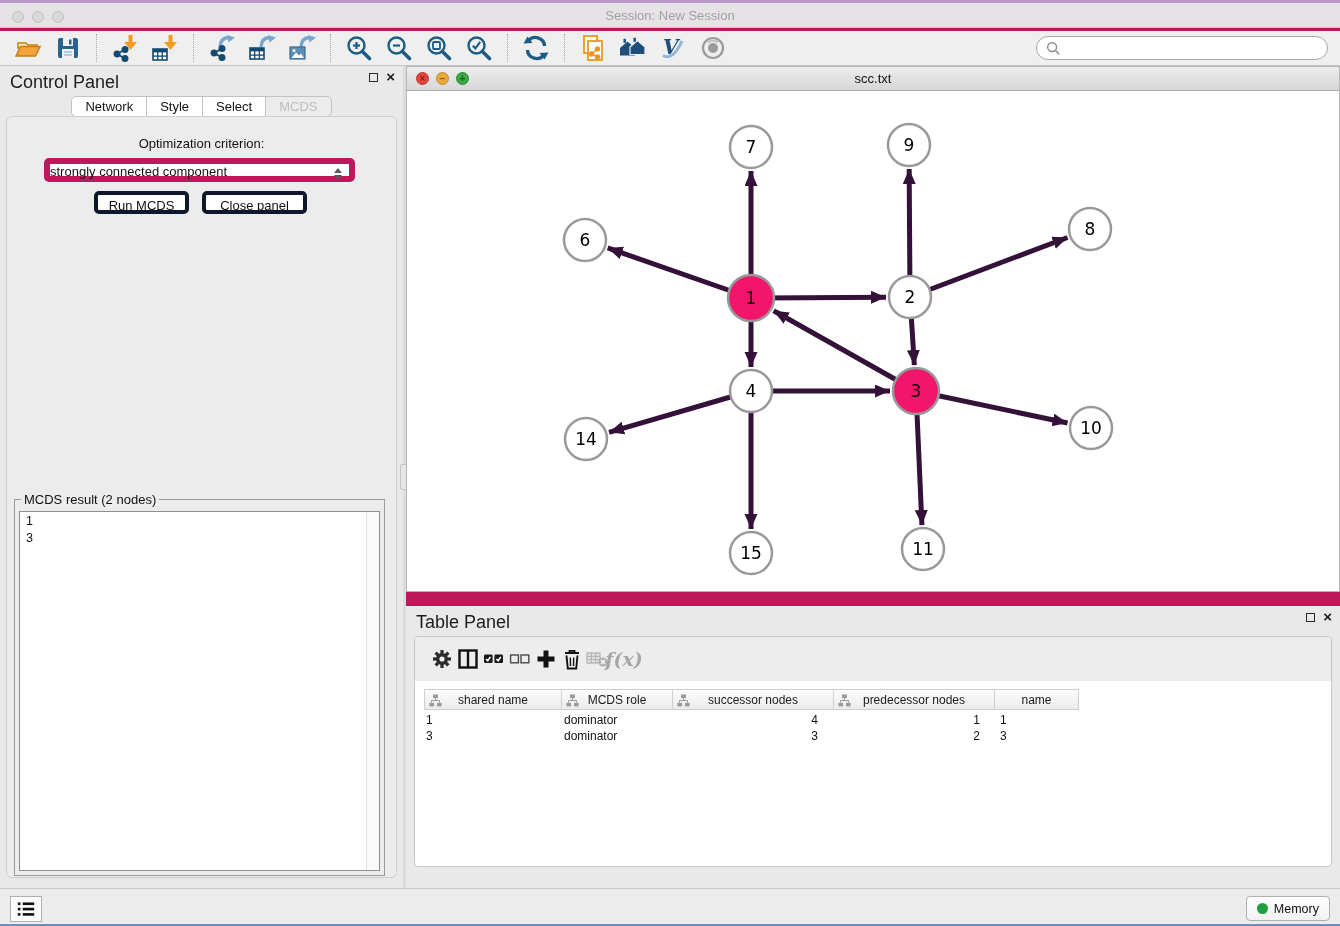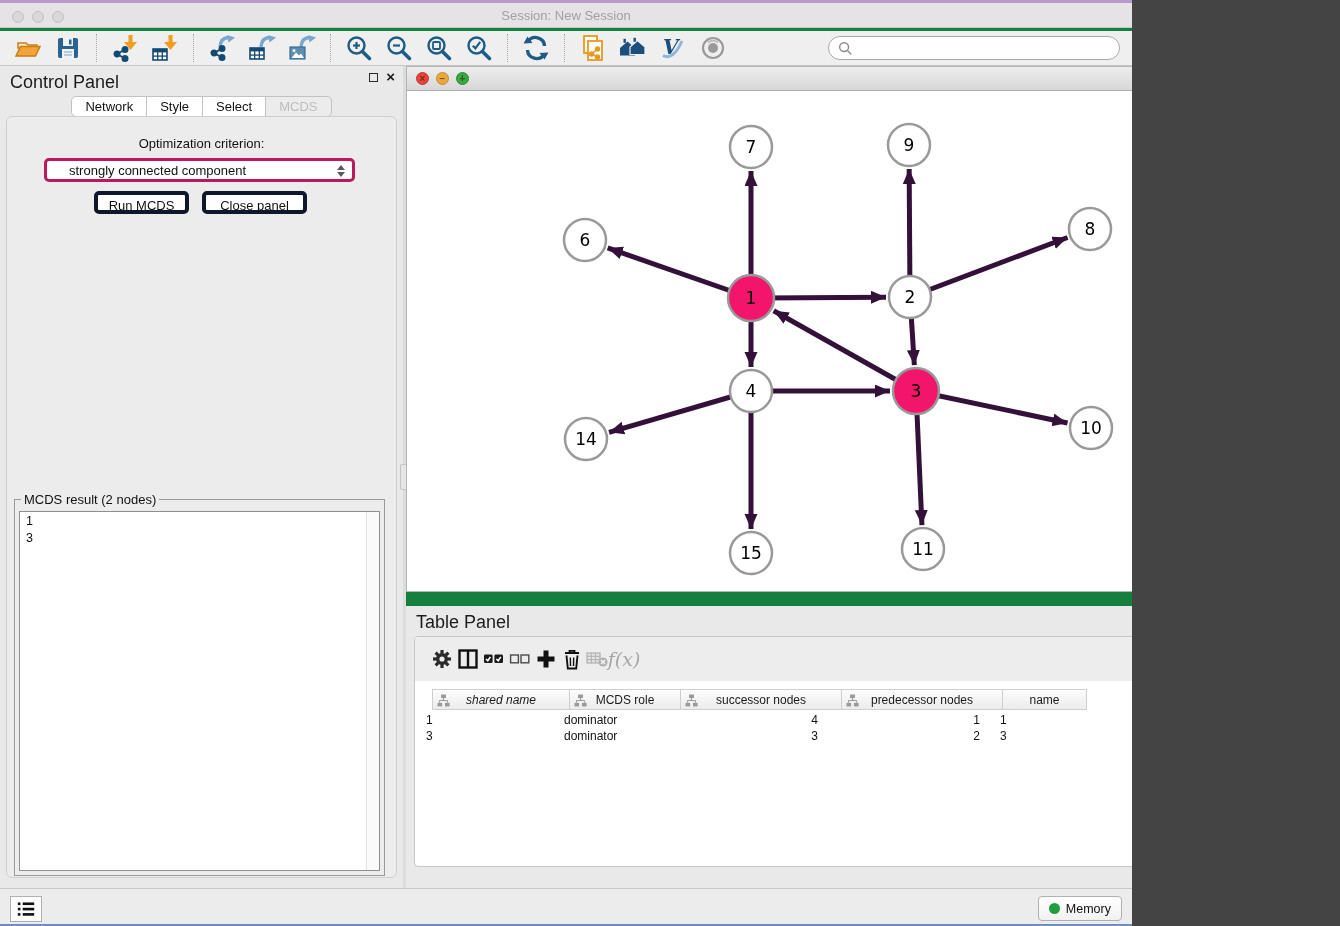--- a/index.html
+++ b/index.html
@@ -1,17 +1,17 @@
 <!DOCTYPE html>
 <html><head>
 <meta charset="utf-8">
 <style>
   * { box-sizing: border-box; margin: 0; padding: 0; }
   body { font-family: "Liberation Sans", sans-serif; background:#444; }
-  .app { position:relative; width:1132px; height:926px; background:#15803d; overflow:hidden;
+  .app { position:relative; width:1340px; height:926px; background:#be185d; overflow:hidden;
          border-bottom:2px solid #6b8fbf; }
 
   
   .titlebar { position:absolute; left:0; top:0; width:100%; height:28px;
     background:#e5e3e5; border-top:3px solid #b89aca; border-bottom:1px solid #c9c7c9; }
   .traffic { position:absolute; left:12px; top:8px; display:flex; gap:8px; }
   .tl { width:12px; height:12px; border-radius:50%; background:#d9d9d9; border:1px solid #c0c0c0; }
   .win-title { position:absolute; left:0; right:0; top:5px; text-align:center;
     font-size:13px; color:#a2a0a2; }
 
@@ -37,22 +37,22 @@
   .tab { padding:2px 13px; font-size:13px; background:#fff; border:1px solid #c2c2c2; margin-left:-1px;
     color:#111; height:21px; line-height:16px; }
   .tab:first-child { border-top-left-radius:5px; border-bottom-left-radius:5px; margin-left:0; }
   .tab:last-child { border-top-right-radius:5px; border-bottom-right-radius:5px; }
   .tab.active { background:#ececec; color:#bdbdbd; }
 
   .cp-body { position:absolute; left:6px; top:50px; width:391px; height:762px;
     background:#ececec; border:1px solid #cfcfcf; border-radius:6px; }
   .opt-label { position:absolute; left:0; top:70px; width:100%; text-align:center; font-size:13px; color:#111; }
   .dropdown { position:absolute; left:44px; top:92px; width:311px; height:24px; background:#fff;
-    border:3px solid #be185d; border-radius:5px; font-size:13px; color:#111;
-    display:flex; align-items:center; padding:0 22px 0 22px; }
+    border:6px solid #be185d; border-radius:5px; font-size:13px; color:#111;
+    display:flex; align-items:flex-start; padding:0 22px 0 0; }
   .dd-stepper { position:absolute; right:7px; top:4px; display:flex; flex-direction:column; gap:2px; }
   .dd-stepper i { width:0; height:0; border-left:4px solid transparent; border-right:4px solid transparent; display:block; }
   .dd-up { border-bottom:5px solid #5a5a5a; }
   .dd-down { border-top:5px solid #5a5a5a; }
   .cp-btn { position:absolute; top:125px; height:23px; background:#fff; border:4px solid #0f172a;
     border-radius:5px; font-size:13px; color:#111; text-align:center; line-height:21px; }
   .btn-run { left:94px; width:95px; }
   .btn-closepanel { left:202px; width:105px; }
 
   fieldset.result { position:absolute; left:14px; top:426px; width:371px; height:384px;
@@ -79,28 +79,28 @@
   .mtl-close { background:#e6443d; border:1px solid #c23630; }
   .mtl-min   { background:#e9a83b; border:1px solid #c68c2d; }
   .mtl-max   { background:#39a845; border:1px solid #2c8a37; }
   .nw-canvas { position:absolute; left:0; top:24px; width:932px; height:500px; background:#fff; }
 
   
   .table-panel { position:absolute; left:406px; top:606px; width:934px; height:296px; background:#e9e9e9; }
   .tp-inner { position:absolute; left:8px; top:30px; width:918px; height:231px;
     background:#fff; border:1px solid #c6c6c6; border-radius:4px; overflow:hidden; }
   .tp-toolbar { position:absolute; left:0; top:0; width:100%; height:44px; background:#ededed;
-    display:flex; align-items:center; padding:0 14px; }
+    display:flex; align-items:center; padding:0 14px;font-weight:bold; }
   .tpbtn { display:flex; align-items:center; justify-content:center; width:26px; height:26px; }
   .fx { font-family:"DejaVu Serif", serif; font-style:italic; font-size:19px; color:#a6a6a6; }
   .thead { position:absolute; left:5px; top:52px; height:21px; display:flex; }
   .th { position:relative; height:21px; background:linear-gradient(#fcfcfc,#ececec);
     border:1px solid #cfcfcf; margin-left:-1px; font-size:12px; color:#1a1a1a;
     display:flex; align-items:center; justify-content:center; }
-  .th:first-child { margin-left:12px;font-style:italic; }
+  .th:first-child { margin-left:4px; }
   .th .tree-ic { position:absolute; left:4px; top:4px; }
   .trow { position:absolute; left:5px; display:flex; height:16px; font-size:12px; color:#111; }
   .td { height:16px; line-height:16px; overflow:hidden; }
   .td.al { text-align:left; padding-left:6px; }
   .td.ar { text-align:right; padding-right:14px; }
 
   .tp-tabs { position:absolute; left:0; top:272px; width:100%; display:flex; justify-content:center; }
 
   
   .statusbar { position:absolute; left:0; top:888px; width:100%; height:38px;
@@ -338,20 +338,21 @@
     <div class="v-handle"></div>
   </div>
 
   <div class="network-window">
     <div class="nw-titlebar">
       <div class="nw-traffic">
         <span class="mtl mtl-close">×</span>
         <span class="mtl mtl-min">−</span>
         <span class="mtl mtl-max">+</span>
       </div>
+      <div class="nw-title">scc.txt</div>
     </div>
     <div class="nw-canvas">
       <svg id="graph-svg" width="932" height="500" viewBox="0 0 932 500">
           <defs>
             <marker id="arrow" markerUnits="userSpaceOnUse" markerWidth="17" markerHeight="15" refX="15" refY="6.5" orient="auto">
               <path d="M0,0 L15,6.5 L0,13 Z" fill="#331139"></path>
             </marker>
           </defs>
           <line x1="344" y1="207" x2="344" y2="80" stroke="#331139" stroke-width="5" marker-end="url(#arrow)"></line>
           <line x1="344" y1="207" x2="200.65685301088945" y2="156.91624984717825" stroke="#331139" stroke-width="5" marker-end="url(#arrow)"></line>

